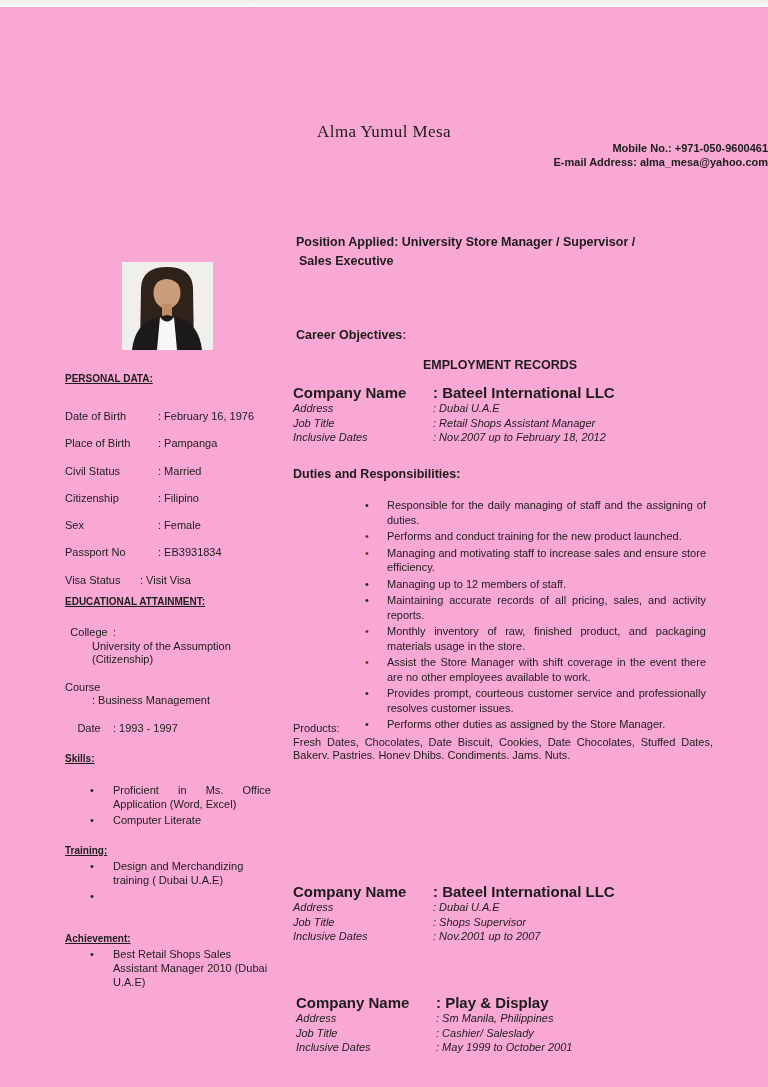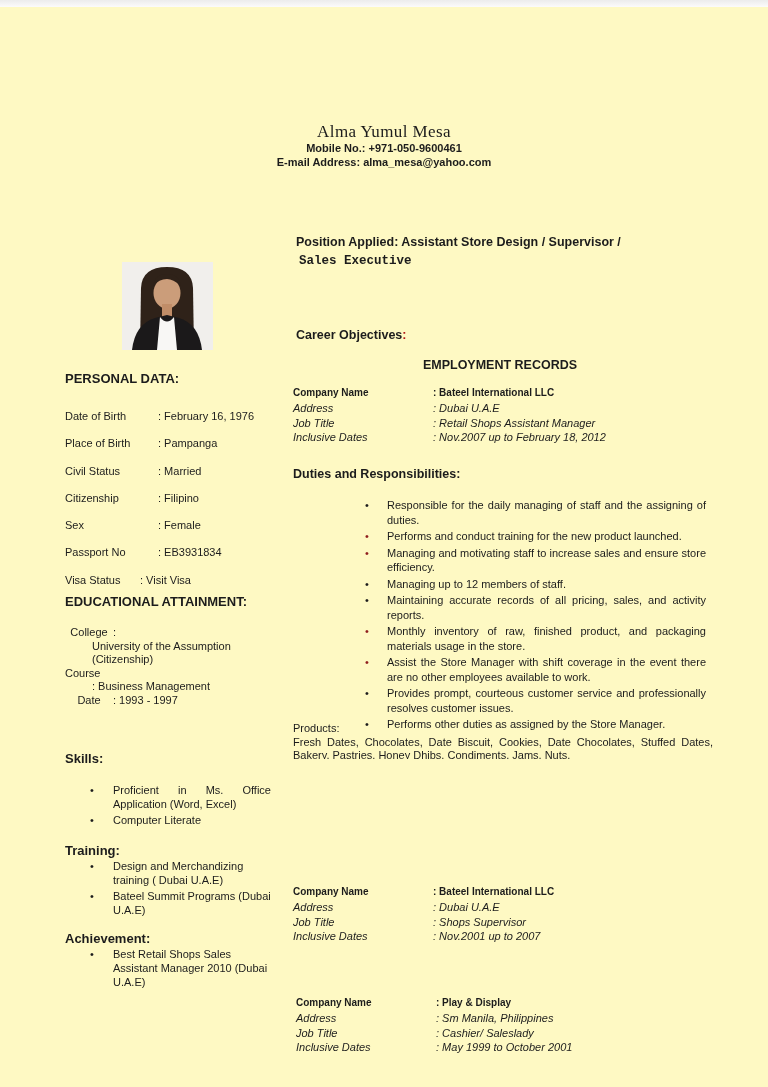--- a/index.html
+++ b/index.html
@@ -6,74 +6,74 @@
     --red_accent:#b11818;
     --bullet_red:#8f1d1d;
     --text:#1c1c1c;
   }
   html,body{margin:0;padding:0;width:768px;height:1087px;overflow:hidden;}
   body{
     background:#fbfafa;
     font-family:"Liberation Sans","DejaVu Sans",sans-serif;
     color:var(--text);
   }
-  .page{position:relative;width:768px;height:1087px;background:#fef9c3;}
+  .page{position:relative;width:768px;height:1087px;background:#f9a8d4;}
   .top-shade{position:absolute;top:0;left:0;right:0;height:7px;
     background:linear-gradient(#ececec,#fcfbfb);}
   .abs{position:absolute;}
 
   
   .header{top:123px;left:0;width:768px;text-align:center;}
   .name{font-family:"Liberation Serif","DejaVu Serif",serif;font-size:17px;line-height:18px;letter-spacing:.4px;}
-  .contact{font-size:11px;font-weight:bold;line-height:14px;}
+  .contact{font-size:11px;font-weight:bold;line-height:14px;text-align:right;}
 
   
   .photo{left:122px;top:262px;width:91px;height:88px;}
   .photo svg{display:block;}
 
   
   .pos-applied{left:296px;top:233px;width:372px;font-size:12.5px;font-weight:bold;line-height:19px;}
-  .pos-line2{padding-left:3px;font-family:Liberation Mono, monospace;}
+  .pos-line2{padding-left:3px;}
   .career-obj{left:296px;top:328px;font-size:12.5px;font-weight:bold;}
   .red-colon{color:var(--red_accent);}
   .emp-title{left:293px;top:358px;width:414px;text-align:center;font-size:12.5px;font-weight:bold;}
 
   .company{width:420px;}
   .c1{left:293px;top:384px;}
   .c2{left:293px;top:883px;}
   .c3{left:296px;top:994px;}
-  .cname{display:flex;font-size:10px;font-weight:bold;line-height:17px;}
+  .cname{display:flex;font-size:15px;font-weight:bold;line-height:17px;}
   .crow{display:flex;font-size:11px;line-height:14.5px;font-style:italic;}
   .clabel{width:140px;flex:none;}
 
   .duties-title{left:293px;top:467px;font-size:12.5px;font-weight:bold;}
   .duties{left:365px;top:498px;width:341px;}
   .dli{display:flex;margin-bottom:2px;}
   .dmark{width:22px;flex:none;font-size:11px;line-height:14.5px;color:var(--text);}
   .dmark.red{color:var(--bullet_red);}
   .dtext{flex:1;font-size:11px;line-height:14.5px;text-align:justify;}
 
   .products{left:293px;top:722px;width:420px;height:37px;overflow:hidden;
     font-size:11px;line-height:13.5px;}
   .ptext{text-align:justify;}
 
   
-  .sec-title{font-size:13px;font-weight:bold;line-height:15px;}
+  .sec-title{font-size:10px;font-weight:bold;line-height:15px;text-decoration:underline;}
   .pd{left:65px;top:371px;width:235px;}
   .pd-rows{margin-top:23px;}
   .pd-row{display:flex;font-size:11px;line-height:14px;margin-bottom:13.3px;}
   .pd-label{width:93px;flex:none;}
   .pd-row:last-child .pd-label{width:75px;}
 
   .edu{left:65px;top:594px;width:235px;}
   .edu-rows{margin-top:17px;font-size:11px;line-height:13.5px;}
   .edu-flex{display:flex;}
   .edu-lab{width:48px;flex:none;text-align:center;}
   .edu-ind{margin-left:27px;}
-  .mt14{}
+  .mt14{margin-top:14px;}
 
   .lsec{left:65px;width:235px;}
   .skills{top:751px;}
   .training{top:843px;}
   .achievement{top:931px;}
   .llist{padding-left:25px;}
   .llist.g17{margin-top:17px;}
   .llist.g1{margin-top:1px;}
   .lli{display:flex;margin-bottom:2px;}
   .lmark{width:23px;flex:none;font-size:11px;line-height:14px;}
@@ -98,21 +98,21 @@
       <path d="M45,5 Q70,5 71,26 L72,88 L18,88 L19,26 Q20,5 45,5 Z" fill="#2f2219"></path>
       <ellipse cx="45" cy="31" rx="13.5" ry="15.5" fill="#cb9d7a"></ellipse>
       <path d="M31,24 Q33,12 45,12 Q57,12 59,24 Q51,17 45,17 Q37,17 31,24 Z" fill="#2f2219"></path>
       <rect x="40" y="42" width="10" height="13" fill="#c08d68"></rect>
       <path d="M10,88 Q13,62 33,56 L45,53 L57,56 Q77,62 80,88 Z" fill="#1b191a"></path>
       <path d="M35,88 L38,55 Q45,64 52,55 L55,88 Z" fill="#f8f7f5"></path>
     </svg>
   </div>
 
   <div class="abs pos-applied">
-    <div>Position Applied: Assistant Store Design / Supervisor /</div>
+    <div>Position Applied: University Store Manager / Supervisor /</div>
     <div class="pos-line2">Sales Executive</div>
   </div>
 
   <div class="abs career-obj"><span>Career Objectives</span><span class="red-colon">:</span>
   </div>
 
   <div class="abs emp-title">EMPLOYMENT RECORDS</div>
 
   <div class="abs company c1">
     <div class="cname">
@@ -246,21 +246,20 @@
 
   <div class="abs lsec training">
     <div class="sec-title">Training:</div>
     <div class="llist g1">
       <div class="lli">
         <span class="lmark">•</span>
         <span class="ltext">Design and Merchandizing training ( Dubai U.A.E)</span>
       </div>
       <div class="lli">
         <span class="lmark">•</span>
-        <span class="ltext">Bateel Summit Programs (Dubai U.A.E)</span>
       </div>
     </div>
   </div>
 
   <div class="abs lsec achievement">
     <div class="sec-title">Achievement:</div>
     <div class="llist g1">
       <div class="lli">
         <span class="lmark">•</span>
         <span class="ltext">Best Retail Shops Sales Assistant Manager 2010 (Dubai U.A.E)</span>

